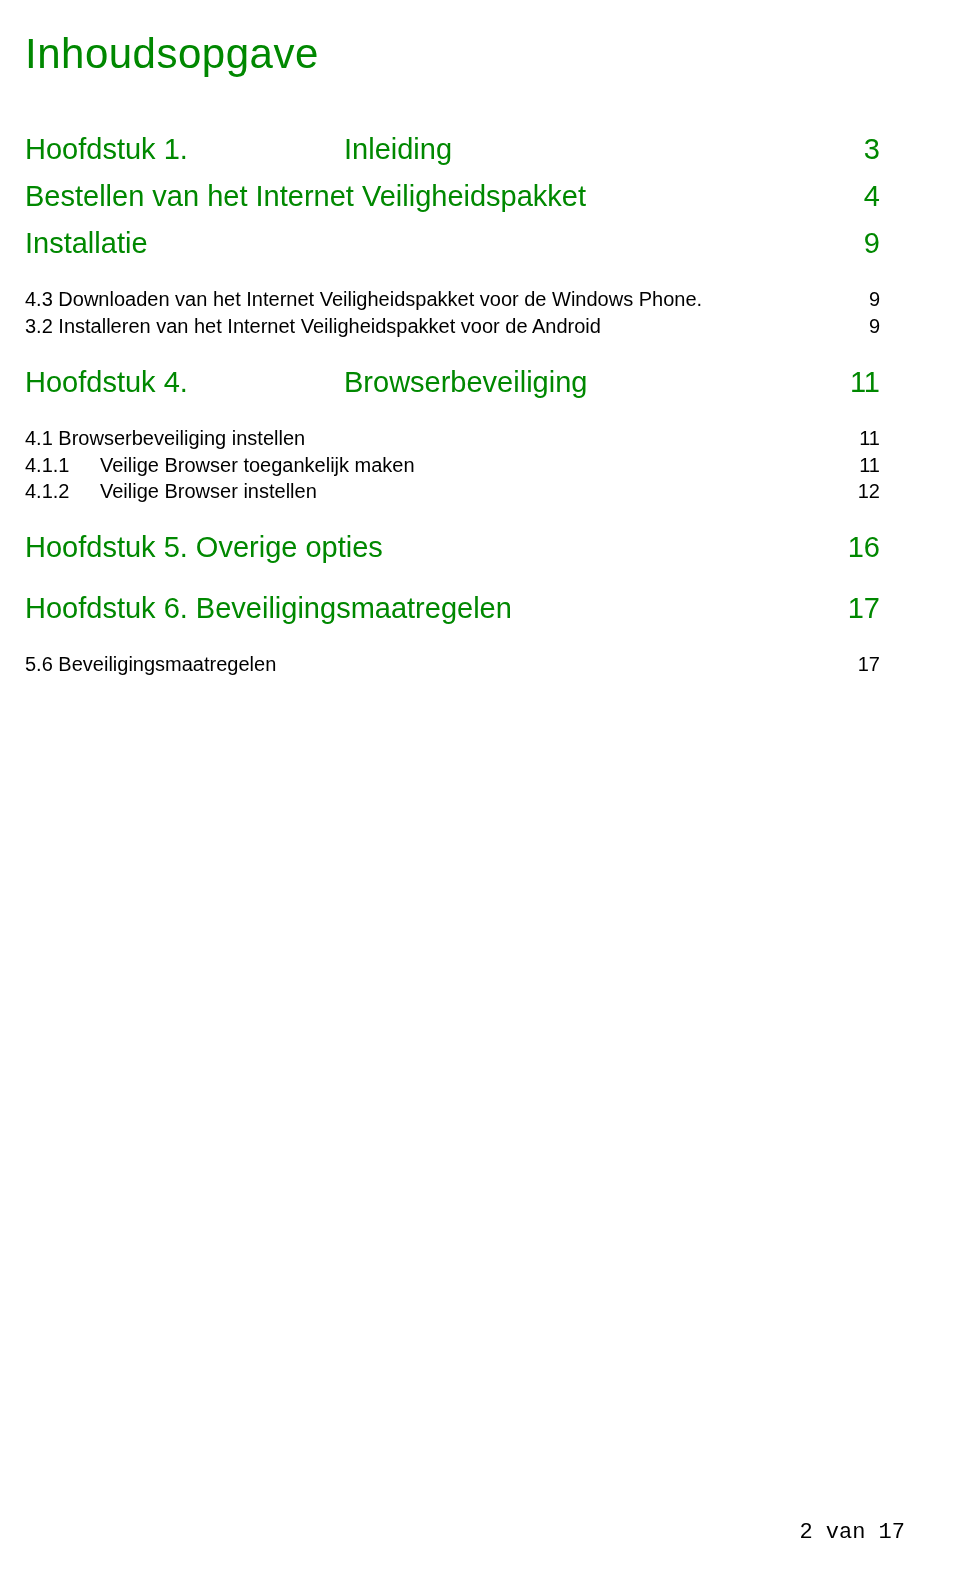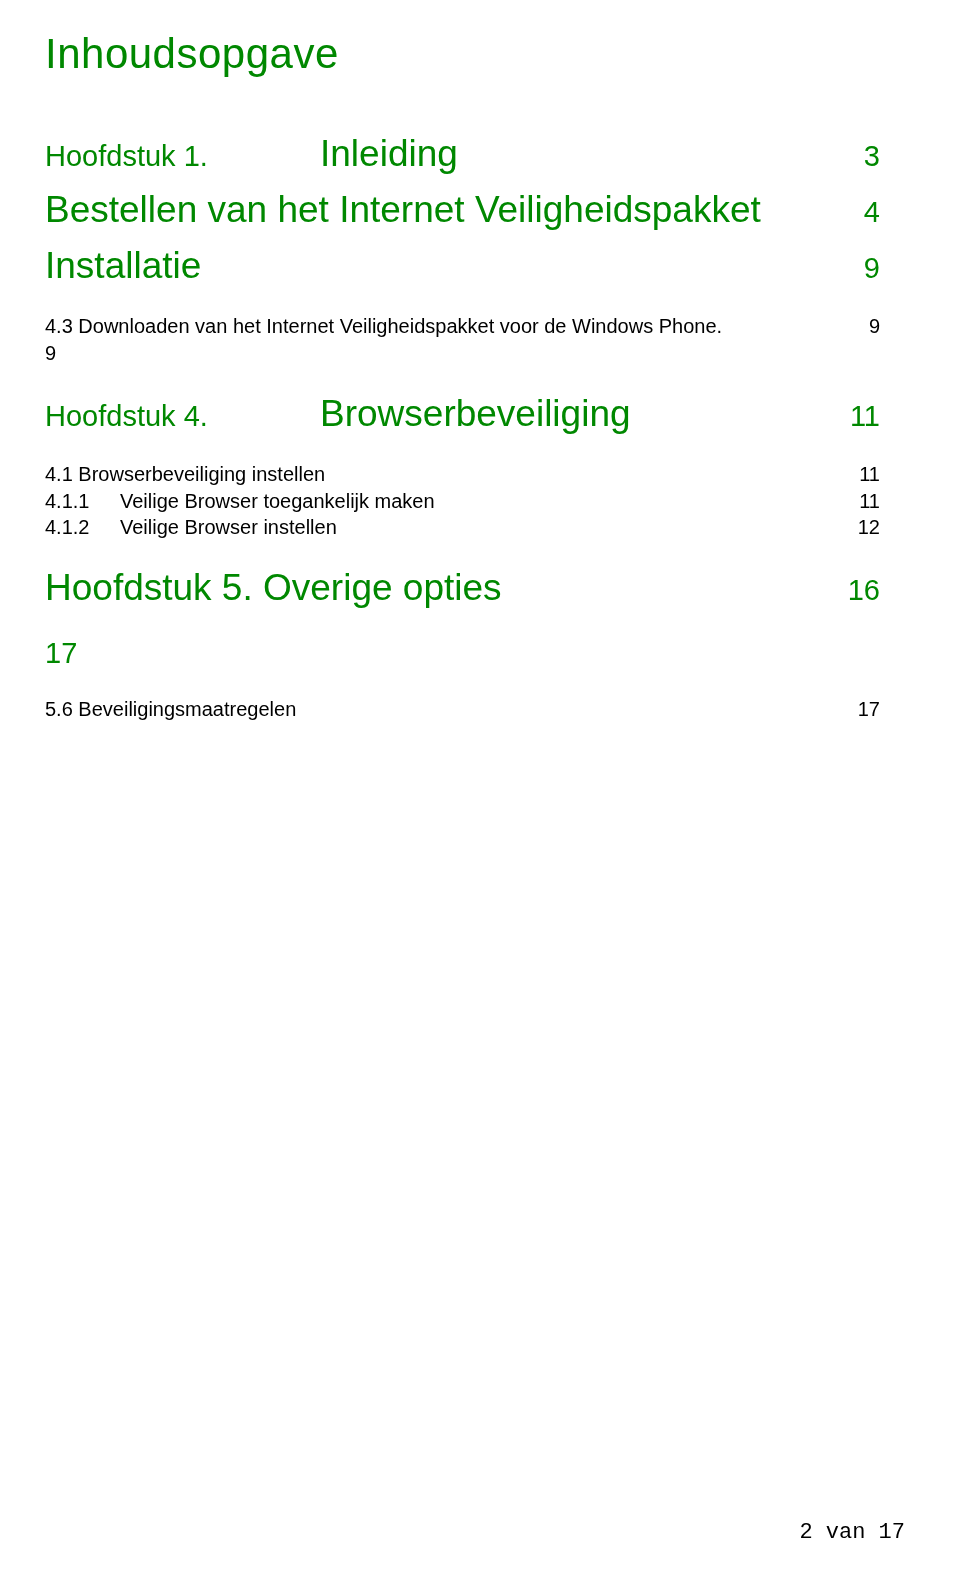--- a/index.html
+++ b/index.html
@@ -5,52 +5,53 @@
   * { box-sizing: border-box; margin: 0; padding: 0; }
   body {
     width: 960px;
     height: 1585px;
     background: #ffffff;
     font-family: Arial, Helvetica, sans-serif;
     color: #000;
     position: relative;
   }
   .page {
-    padding: 30px 80px 0 45px;
+    padding: 30px 80px 0 25px;
   }
   .doc-title {
     color: #008800;
     font-size: 42px;
     font-weight: 400;
     margin-bottom: 55px;
     letter-spacing: 0.5px;
   }
   .toc-row {
     display: flex;
     justify-content: space-between;
     align-items: baseline;
   }
   .chapter-row {
     margin-top: 14px;
     margin-bottom: 14px;
   }
   .chapter-left {
     display: flex;
     align-items: baseline;
+    gap: 44px;
   }
   .chapter-label {
     color: #008800;
     font-size: 29px;
     font-weight: 400;
     width: 275px;
     flex-shrink: 0;
   }
   .chapter-title {
     color: #008800;
-    font-size: 37px;
+    font-size: 29px;
     font-weight: 400;
   }
   .chapter-title.combined {
     width: auto;
   }
   .chapter-page {
     color: #008800;
     font-size: 29px;
     font-weight: 400;
   }
@@ -107,20 +108,21 @@
         <span class="chapter-title">Installatie</span>
       </div>
       <span class="chapter-page">9</span>
     </div>
     <div style="height:10px"></div>
     <div class="toc-row sub-row">
       <span class="sub-title">4.3 Downloaden van het Internet Veiligheidspakket voor de Windows Phone.</span>
       <span class="sub-page">9</span>
     </div>
     <div class="toc-row sub-row">
+      <span class="sub-title">3.2 Installeren van het Internet Veiligheidspakket voor de Android</span>
       <span class="sub-page">9</span>
     </div>
   </div>
 
   <div class="block">
     <div class="toc-row chapter-row">
       <div class="chapter-left">
         <span class="chapter-label">Hoofdstuk 4.</span>
         <span class="chapter-title">Browserbeveiliging</span>
       </div>
@@ -147,20 +149,21 @@
 
   <div class="block">
     <div class="toc-row chapter-row">
       <span class="chapter-title combined">Hoofdstuk 5. Overige opties</span>
       <span class="chapter-page">16</span>
     </div>
   </div>
 
   <div class="block block-last">
     <div class="toc-row chapter-row">
+      <span class="chapter-title combined">Hoofdstuk 6. Beveiligingsmaatregelen</span>
       <span class="chapter-page">17</span>
     </div>
     <div style="height:10px"></div>
     <div class="toc-row sub-row">
       <span class="sub-title">5.6 Beveiligingsmaatregelen</span>
       <span class="sub-page">17</span>
     </div>
   </div>
 
 </div>

